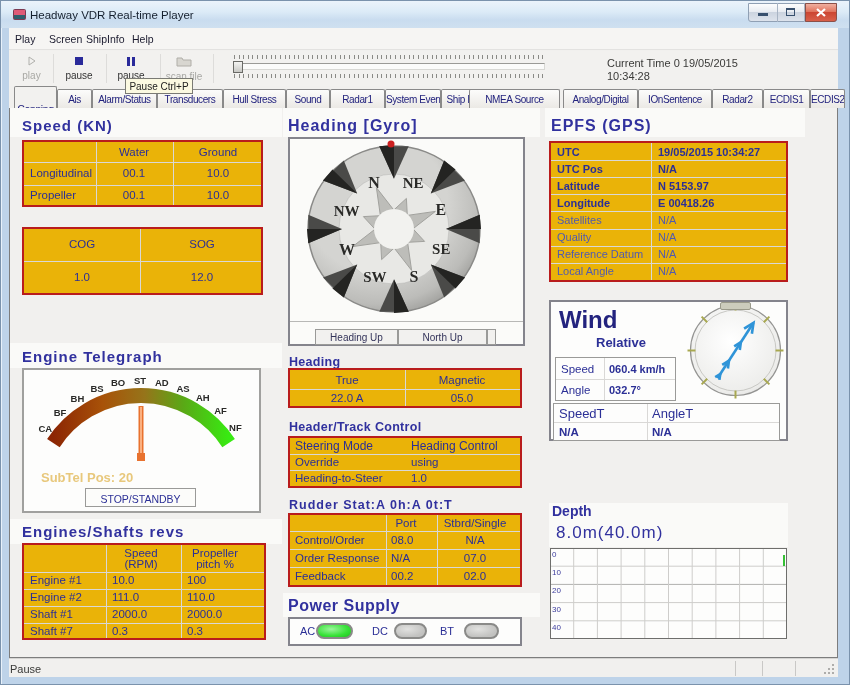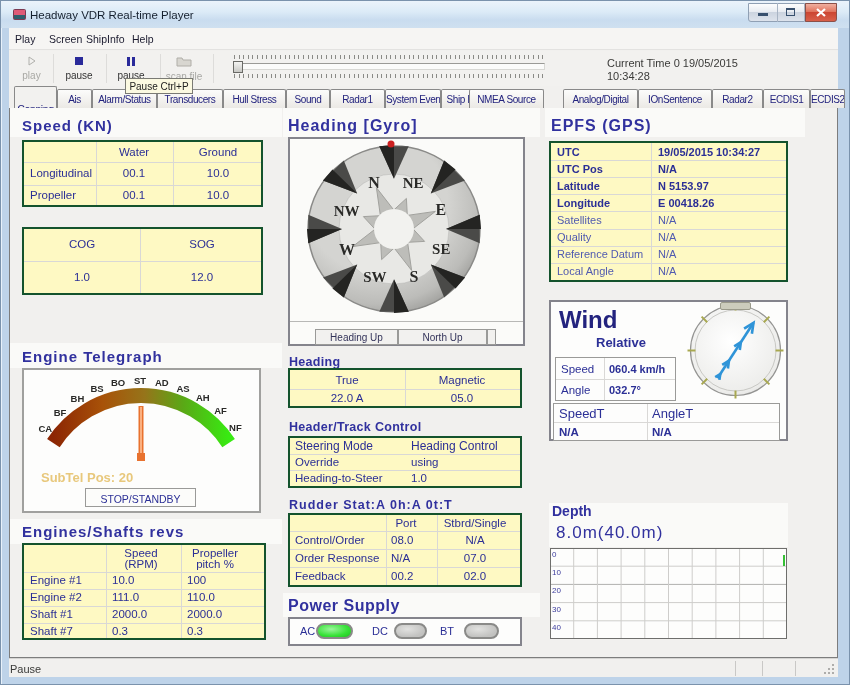--- a/index.html
+++ b/index.html
@@ -21,21 +21,21 @@
 #tabstrip{position:absolute;left:9px;top:86px;width:829px;height:22px;background:#f1f0ee;}
 .tab{position:absolute;top:3px;height:19px;border:1px solid #898989;border-bottom:none;
   border-radius:2px 2px 0 0;background:linear-gradient(180deg,#fcfcfb,#ebe9e5);
   font-size:10px;letter-spacing:-0.4px;color:#23237e;text-align:center;padding-top:4px;white-space:nowrap;overflow:hidden;}
 .tabsel{top:0;height:22px;background:#f2f1ef;z-index:3;padding-top:16px;font-size:10.5px;}
 #page{position:absolute;left:9px;top:107px;width:829px;height:551px;border:1px solid #7d7d7d;background:#f1f0ee;}
 #statusbar{position:absolute;left:9px;top:658px;width:829px;height:19px;background:#f1f0ee;border-top:1px solid #d5d4d2;}
 .whitestrip{position:absolute;background:#fafaf8;}
 .bigtitle{position:absolute;font-size:15px;font-weight:bold;color:#31319e;letter-spacing:1px;}
 .smalltitle{position:absolute;font-size:12.5px;font-weight:bold;color:#31319e;letter-spacing:0.3px;}
-.tbl{position:absolute;border:2px solid #14532d;background:#fef9c3;}
+.tbl{position:absolute;border:2px solid #b91c1c;background:#eab308;}
 .hl{position:absolute;left:0;width:100%;height:1px;background:#d9d8d6;}
 .vl{position:absolute;top:0;height:100%;width:1px;background:#d9d8d6;}
 .c{position:absolute;transform:translate(-50%,-50%);font-size:11.5px;color:#2b2f96;white-space:nowrap;}
 .l{position:absolute;transform:translate(0,-50%);font-size:11.5px;color:#2b2f96;white-space:nowrap;}
 .panel{position:absolute;border:2px solid #84848c;background:#fdfdfc;}
 .e{font-size:11px;}
 .b{font-weight:bold;}
 .d{color:#505ab0;}
 </style>
 </head>
@@ -107,21 +107,21 @@
 <div id="tabstrip">
   <div class="tab tabsel" style="left:5px;width:43px">Conning</div>
   <div class="tab" style="left:48px;width:35px">Ais</div>
   <div class="tab" style="left:83px;width:65px">Alarm/Status</div>
   <div class="tab" style="left:148px;width:66px">Transducers</div>
   <div class="tab" style="left:214px;width:63px">Hull Stress</div>
   <div class="tab" style="left:277px;width:44px">Sound</div>
   <div class="tab" style="left:321px;width:55px">Radar1</div>
   <div class="tab" style="left:376px;width:56px">System Event</div>
   <div class="tab" style="left:432px;width:47px">Ship Info</div>
-  <div class="tab" style="left:460px;width:75px">NMEA Source</div>
+  <div class="tab" style="left:460px;width:91px">NMEA Source</div>
   <div class="tab" style="left:554px;width:75px">Analog/Digital</div>
   <div class="tab" style="left:629px;width:74px">IOnSentence</div>
   <div class="tab" style="left:703px;width:51px">Radar2</div>
   <div class="tab" style="left:754px;width:47px">ECDIS1</div>
   <div class="tab" style="left:801px;width:35px">ECDIS2</div>
 </div>
 
 <div class="whitestrip" style="left:10px;top:108px;width:272px;height:29px"></div>
 <div class="bigtitle" style="left:22px;top:117px">Speed (KN)</div>
 <div class="tbl" style="left:22px;top:140px;width:241px;height:67px">

